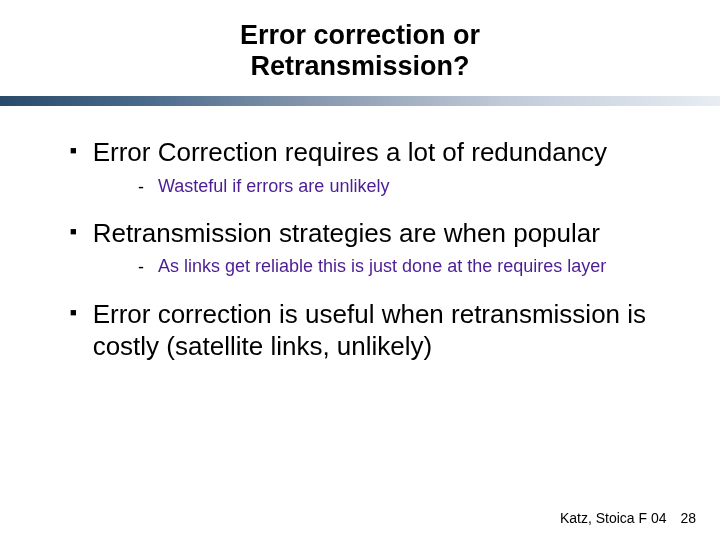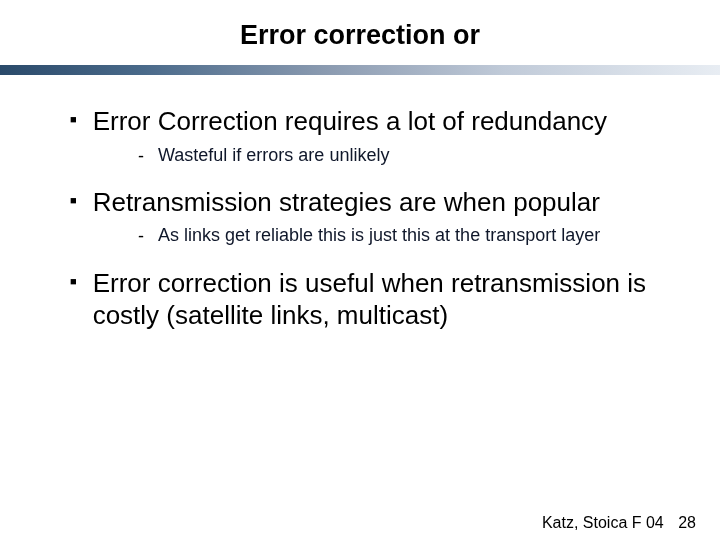--- a/index.html
+++ b/index.html
@@ -58,42 +58,43 @@
     margin-bottom: 4px;
   }
   .sub-marker {
     font-size: 18px;
     color: #000;
     margin-right: 14px;
     line-height: 1.35;
   }
   .sub-text {
     font-size: 18px;
-    color: #0f172a;
+    color: #4c1d95;
     line-height: 1.3;
     flex: 1;
   }
   .footer {
     position: absolute;
-    bottom: 8px;
+    bottom: 14px;
     right: 24px;
-    font-size: 16px;
+    font-size: 14px;
     color: #000;
   }
   .footer .pagenum {
     margin-left: 10px;
   }
 </style>
 </head>
 <body>
 
 <div class="slide">
 
   <div class="title">
     <span>Error correction or</span><br>
+    <span>Retransmission?</span>
   </div>
 
   <div class="divider"></div>
 
   <div class="content">
 
     <div class="bullet-item">
       <span class="bullet-marker">■</span>
       <span class="bullet-text">Error Correction requires a lot of redundancy</span>
     </div>
@@ -104,27 +105,27 @@
       </div>
     </div>
 
     <div class="bullet-item">
       <span class="bullet-marker">■</span>
       <span class="bullet-text">Retransmission strategies are when popular</span>
     </div>
     <div class="sub-list">
       <div class="sub-item">
         <span class="sub-marker">-</span>
-        <span class="sub-text">As links get reliable this is just this at the transport layer</span>
+        <span class="sub-text">As links get reliable this is just done at the requires layer</span>
       </div>
     </div>
 
     <div class="bullet-item">
       <span class="bullet-marker">■</span>
-      <span class="bullet-text">Error correction is useful when retransmission is costly (satellite links, multicast)</span>
+      <span class="bullet-text">Error correction is useful when retransmission is costly (satellite links, unlikely)</span>
     </div>
 
   </div>
 
   <div class="footer">
     <span>Katz, Stoica F 04</span>
     <span class="pagenum">28</span>
   </div>
 
 </div>

